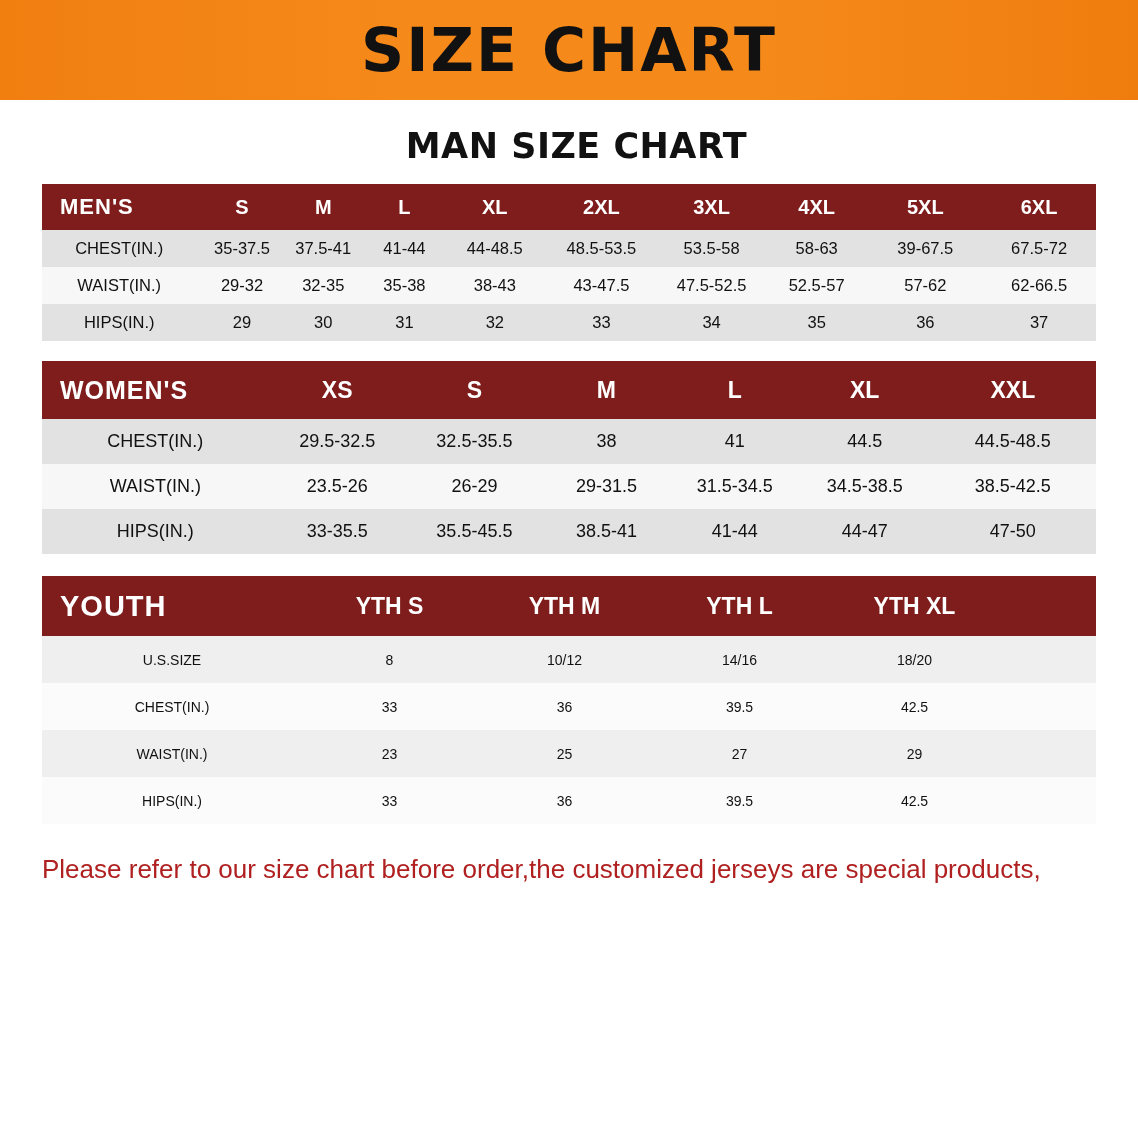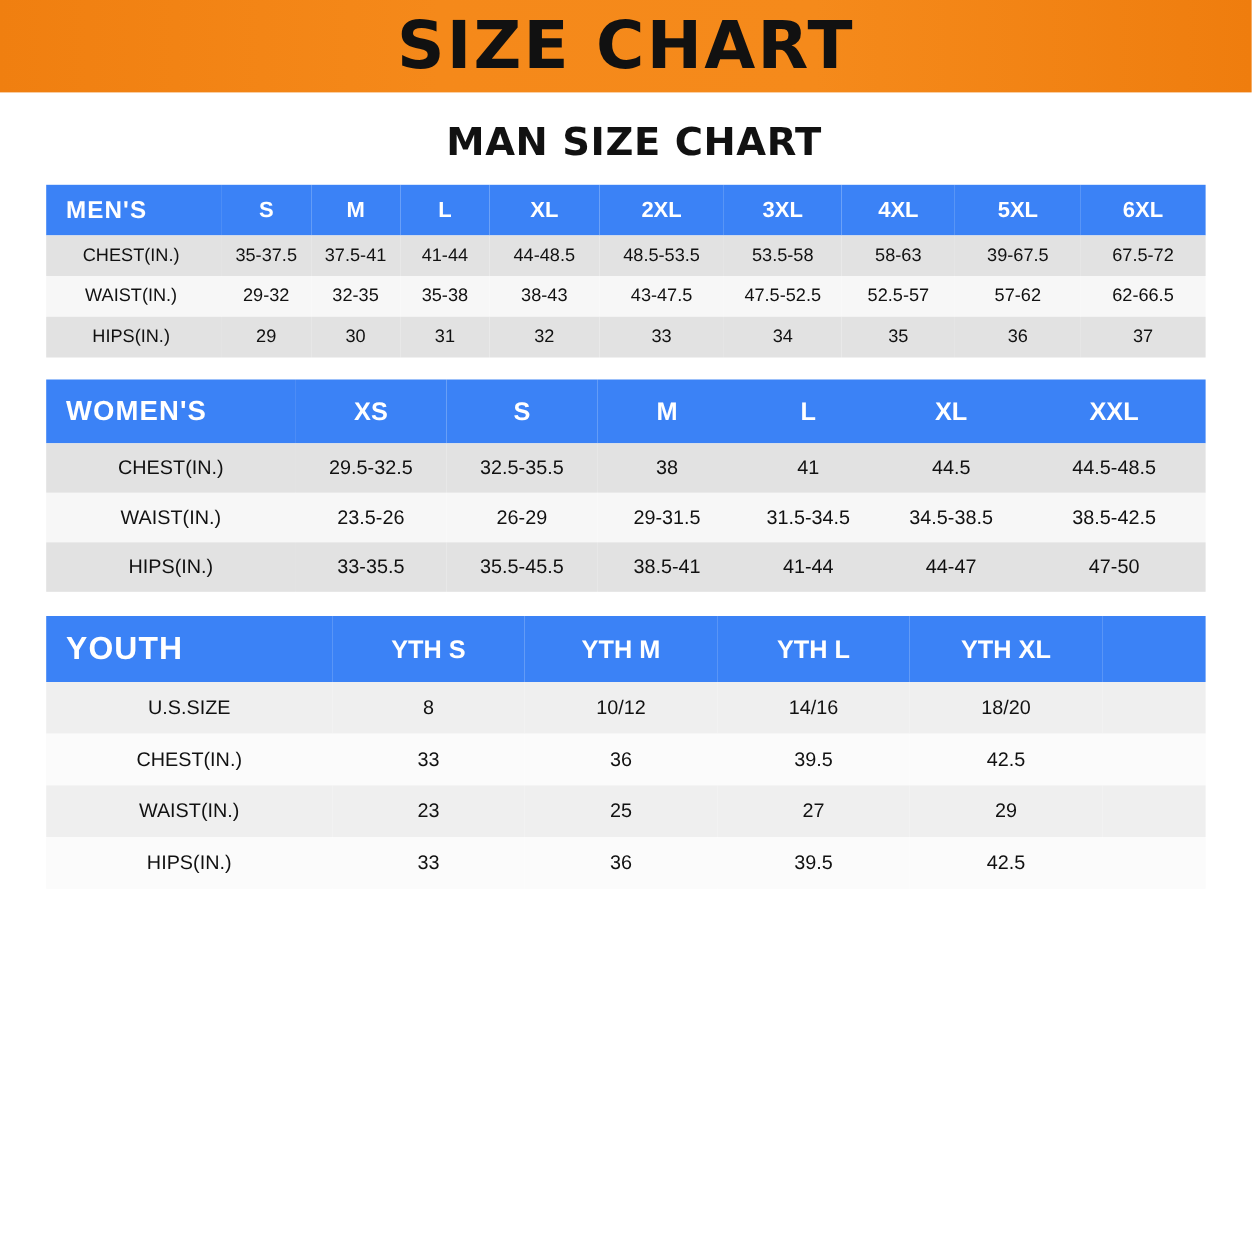--- a/index.html
+++ b/index.html
@@ -16,21 +16,21 @@
   }
   .page {
     position: relative;
     width: 1138px;
     height: 1132px;
     background: #fff;
   }
 
   
   .banner {
-    height: 84px;
+    height: 100px;
     background: linear-gradient(90deg, #f07f10 0%, #f5891a 35%, #f58a1b 65%, #ef7d0e 100%);
     display: flex;
     align-items: center;
     justify-content: center;
   }
   .banner-title {
     font-family: "DejaVu Sans", sans-serif;
     font-weight: bold;
     font-size: 60px;
     letter-spacing: 2px;
@@ -74,21 +74,21 @@
     table-layout: fixed;
   }
   table.size th,
   table.size td {
     text-align: center;
     font-family: "Liberation Sans", sans-serif;
     color: #111;
     white-space: nowrap;
   }
   table.size thead th {
-    background: #3b82f6;
+    background: #7f1d1d;
     color: #ffffff;
     font-weight: bold;
   }
   table.size thead th.rowhead {
     text-align: left;
     padding-left: 18px;
     letter-spacing: 1px;
   }
   table.size td.rowhead {
     font-weight: normal;
@@ -126,21 +126,21 @@
 
   
   .youth-tbl { margin-top: 22px; }
   .youth-tbl thead th {
     height: 58px;
     font-size: 23px;
   }
   .youth-tbl thead th.rowhead { font-size: 29px; }
   .youth-tbl tbody td {
     height: 45px;
-    font-size: 18px;
+    font-size: 14px;
   }
   .youth-tbl tbody tr:nth-child(odd) td { background: #efefef; }
   .youth-tbl tbody tr:nth-child(even) td { background: #fbfbfb; }
 
   
   .note {
     margin: 24px auto 0 auto;
     width: 1054px;
     color: #b02020;
     font-size: 26px;
@@ -334,15 +334,16 @@
           <td>36</td>
           <td>39.5</td>
           <td>42.5</td>
           <td></td>
         </tr>
       </tbody>
     </table>
   </div>
 
   <div class="note">
+    <div>Please refer to our size chart before order,the customized jerseys are special products,</div>
   </div>
 
 </div>
 
 </body></html>

